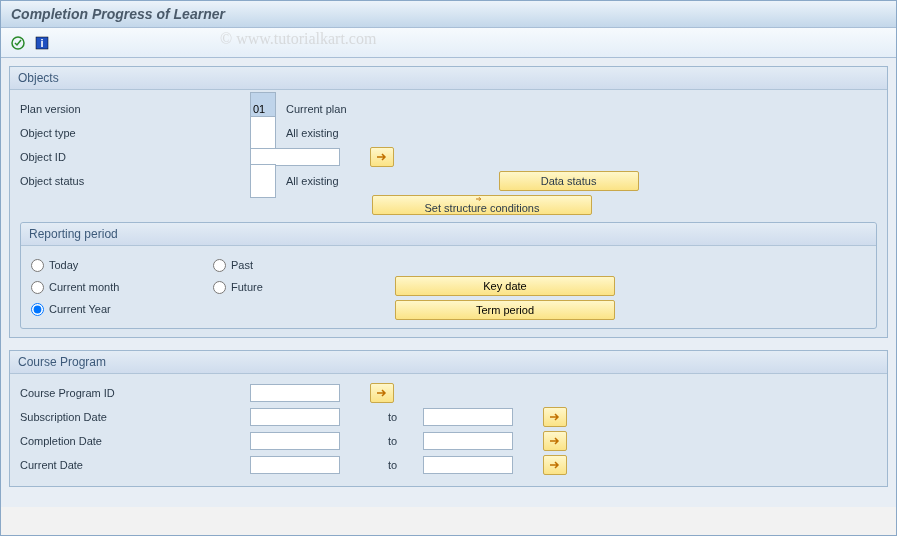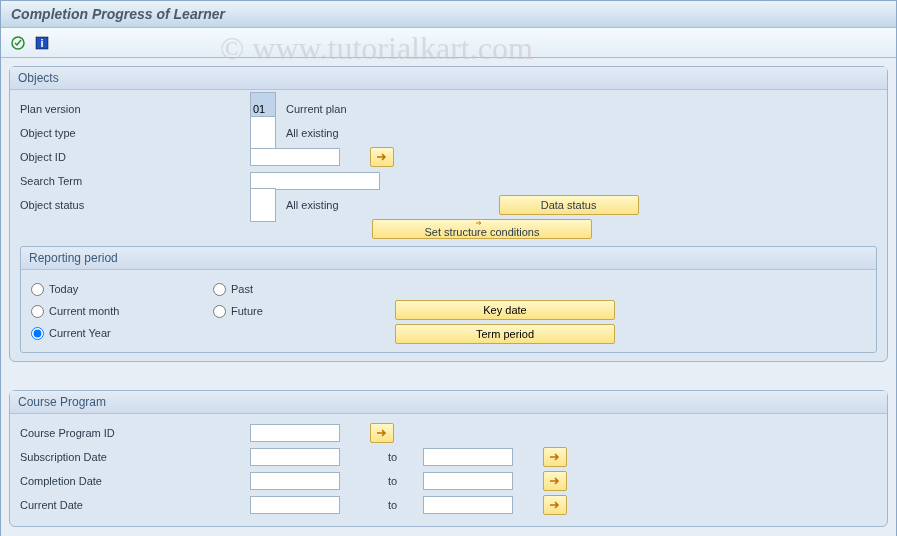--- a/index.html
+++ b/index.html
@@ -3,42 +3,42 @@
   <meta charset="utf-8">
   <style>
     * { box-sizing: border-box; margin: 0; padding: 0; font-family: Arial, sans-serif; }
     body { background: #fff; width: 897px; height: 536px; overflow: hidden; }
     .window { border: 1px solid #8aa8c7; background: #f2f2f2; width: 897px; height: 536px; }
     .titlebar { background: linear-gradient(to bottom, #ecf3fa 0%, #d7e5f2 50%, #c3d7ea 100%); padding: 4px 10px; border-bottom: 1px solid #a8bed6; }
     .title { font-style: italic; font-weight: bold; font-size: 14px; color: #4a5a6a; }
     .toolbar { background: linear-gradient(to bottom, #f6fafd 0%, #e4eef8 100%); border-bottom: 1px solid #a8bed6; padding: 4px 8px; display: flex; gap: 6px; align-items: center; height: 30px; }
     .toolbar-icon { width: 18px; height: 18px; display: flex; align-items: center; justify-content: center; cursor: pointer; }
     .content { padding: 8px; background: #e8eef5; }
-    .panel { background: #dde7f1; border: 1px solid #9fb8d0; border-radius: 6px; margin-bottom: 28px; padding: 0; }
+    .panel { background: #dde7f1; border: 1px solid #9fb8d0; border-radius: 0; margin-bottom: 12px; padding: 0; }
     .panel-title { font-size: 12px; color: #3d5a7a; padding: 4px 8px; background: linear-gradient(to bottom, #e3ecf5, #cfdced); border-bottom: 1px solid #b0c4d8; border-radius: 3px 3px 0 0; }
     .panel-body { padding: 8px 10px; }
     .row { display: flex; align-items: center; margin-bottom: 2px; height: 22px; font-size: 11px; color: #2a3a4a; }
     .label { width: 230px; }
     .input-sm { width: 26px; height: 18px; border: 1px solid #a0b4c8; background: #fff; font-size: 11px; padding: 16px 2px; }
     .input-sm.hl { background: #bfd4ea; }
     .input-md { width: 90px; height: 18px; border: 1px solid #a0b4c8; background: #fff; font-size: 11px; padding: 0 2px; }
     .input-wide { width: 130px; height: 18px; border: 1px solid #a0b4c8; background: #fff; font-size: 11px; padding: 0 2px; }
     .text-after { margin-left: 10px; font-size: 11px; }
     .arrow-btn { width: 24px; height: 20px; background: linear-gradient(to bottom, #fff7c9, #fbe386); border: 1px solid #c9a84a; border-radius: 2px; margin-left: 30px; display: inline-flex; align-items: center; justify-content: center; cursor: pointer; }
     .wide-btn { height: 20px; background: linear-gradient(to bottom, #fff7c9, #fbe386); border: 1px solid #c9a84a; border-radius: 2px; font-size: 11px; display: inline-flex; align-items: center; justify-content: center; cursor: pointer; padding: 0 10px; }
     .wide-btn.w1 { width: 140px; }
     .wide-btn.w2 { width: 220px; flex-direction: column; }
     .sub-panel { background: #dde7f1; border: 1px solid #9fb8d0; border-radius: 3px; margin-top: 6px; }
     .radio-grid { display: flex; padding: 8px 10px; gap: 12px; }
     .radio-col { width: 170px; }
     .radio-item { display: flex; align-items: center; font-size: 11px; color: #2a3a4a; height: 22px; }
     .radio-item input { margin-right: 5px; width: 13px; height: 13px; }
     .btn-col { display: flex; flex-direction: column; gap: 4px; padding-top: 22px; }
     .to-label { margin-left: 48px; margin-right: 15px; font-size: 11px; width:20px;}
-    .watermark { position: absolute; top: 30px; left: 220px; font-size: 32px; color: rgba(200,200,200,0.6); font-family: 'Times New Roman', serif; pointer-events: none; z-index: 100; }
+    .watermark { position: absolute; top: 30px; left: 220px; font-size: 16px; color: rgba(200,200,200,0.6); font-family: 'Times New Roman', serif; pointer-events: none; z-index: 100; }
   </style>
 </head>
 <body>
 
 <div class="window">
   <div class="titlebar">
     <span class="title">Completion Progress of Learner</span>
   </div>
   <div class="toolbar">
     <span class="toolbar-icon">
@@ -71,24 +71,20 @@
           <span class="text-after">All existing</span>
         </div>
         <div class="row">
           <span class="label">Object ID</span>
           <input class="input-md" style="">
           <span class="arrow-btn">
             <svg width="12" height="10" viewBox="0 0 12 10">
                 <path d="M1 5 L8 5 M6 2 L9 5 L6 8" stroke="#c07000" stroke-width="1.5" fill="none"></path>
               </svg>
           </span>
-        </div>
-        <div class="row">
-          <span class="label">Search Term</span>
-          <input class="input-wide" style="">
         </div>
         <div class="row" style="position:relative;">
           <span class="label">Object status</span>
           <input class="input-sm" value="" style="">
           <span class="text-after">All existing</span>
           <span class="wide-btn w1" style="margin-left:160px;">Data status</span>
         </div>
         <div class="row">
           <span class="label"></span>
           <span style="width:122px;"></span>

